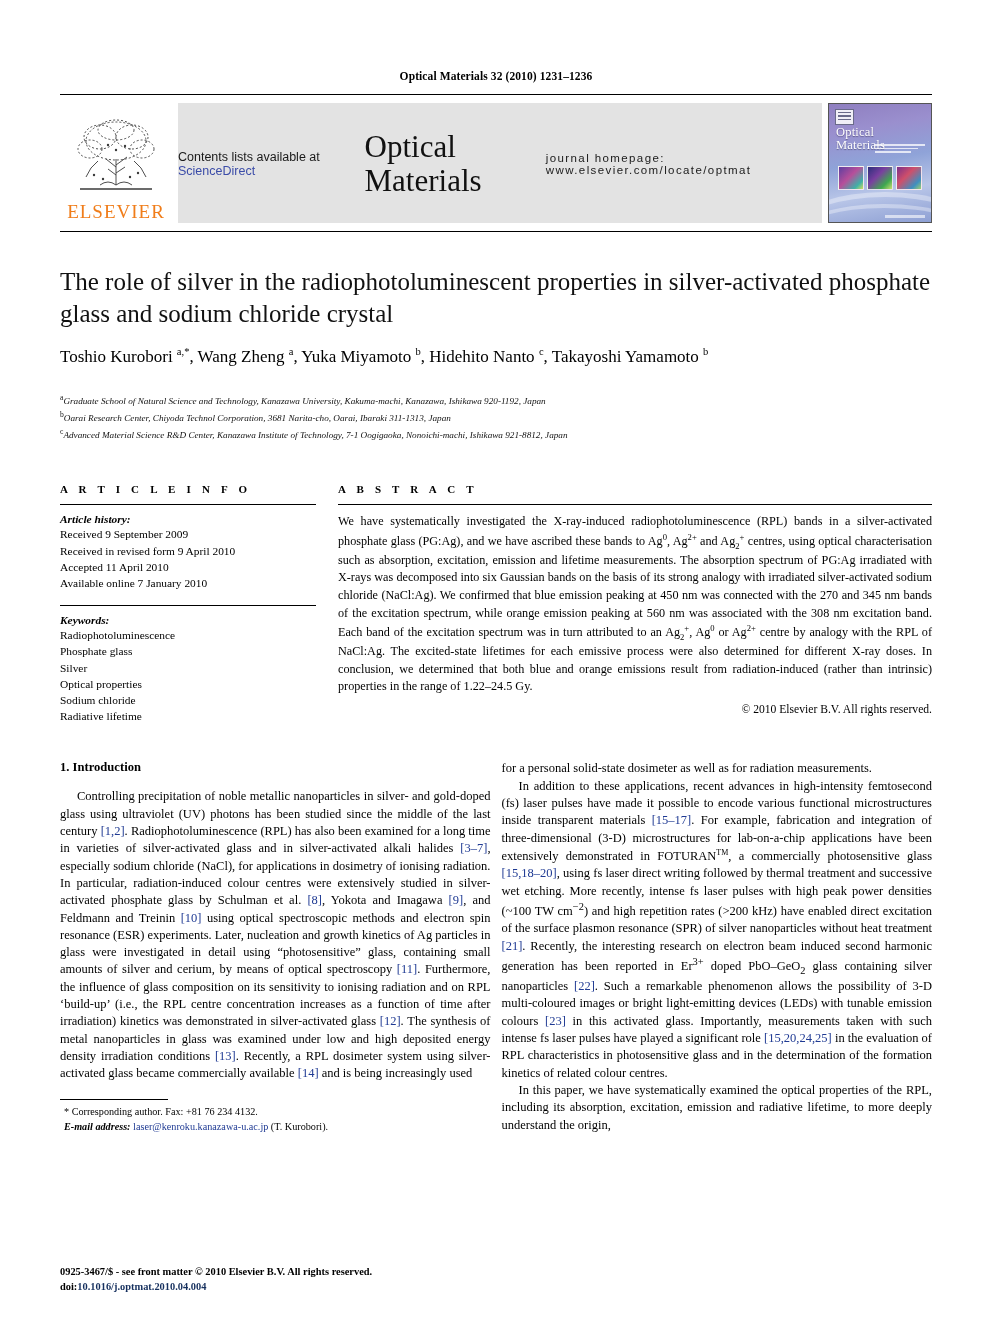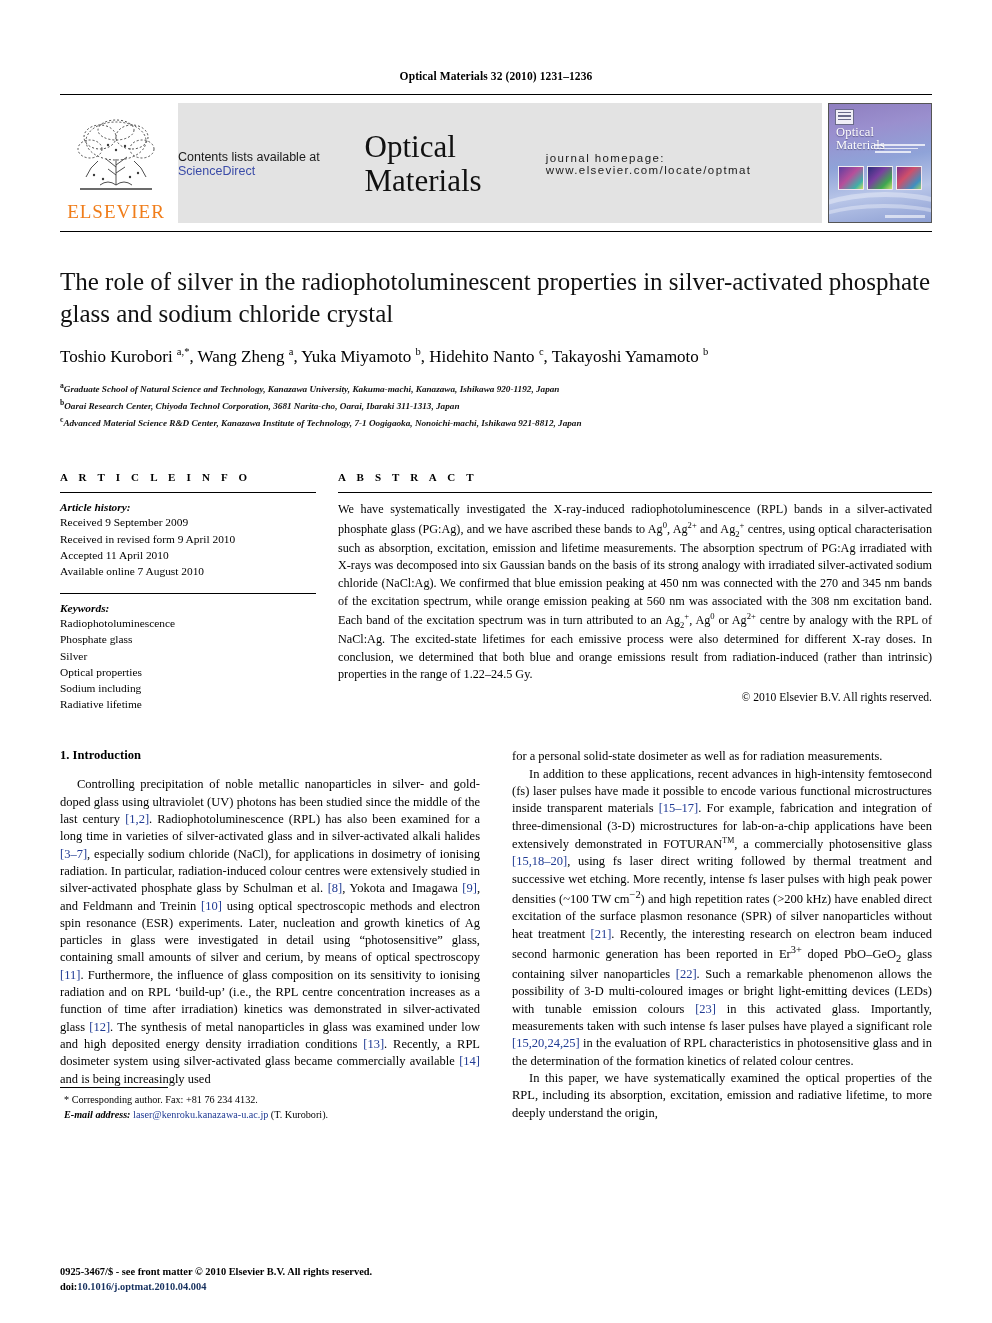--- a/index.html
+++ b/index.html
@@ -189,24 +189,24 @@
     margin: 0;
     color: #111;
   }
   .authors {
     font-size: 17px;
     margin-top: 16px;
     line-height: 1.3;
   }
   .authors sup { font-size: 10.5px; }
   .affiliations {
-    margin-top: 12px;
+    margin-top: 24px;
     font-size: 9.2px;
     font-style: italic;
-    font-weight: bold;
+    font-weight: normal;
     line-height: 1.65;
     color: #111;
   }
   .affiliations sup { font-style: normal; font-size: 7.6px; }
 
   
   .info-abstract {
     display: flex;
     margin-top: 40px;
   }
@@ -252,20 +252,21 @@
     text-align: right;
     font-size: 11.6px;
     margin-top: 7px;
   }
 
   
   .body-cols {
     display: flex;
     margin-top: 36px;
     column-gap: 32px;
+    gap: 11px;
   }
   .body-col {
     flex: 1 1 0;
     min-width: 0;
     position: relative;
   }
   .sec-heading {
     font-size: 12.6px;
     font-weight: bold;
     margin: 0 0 13px 0;
@@ -402,30 +403,30 @@
   <div class="info-abstract">
 
     <div class="col-info">
       <div class="section-caps">A R T I C L E   I N F O</div>
       <div class="hr-thin"></div>
       <div class="info-label">Article history:</div>
       <div class="info-list">
         <div>Received 9 September 2009</div>
         <div>Received in revised form 9 April 2010</div>
         <div>Accepted 11 April 2010</div>
-        <div>Available online 7 August 2010</div>
+        <div>Available online 7 January 2010</div>
       </div>
       <div class="hr-thin-2"></div>
       <div class="info-label">Keywords:</div>
       <div class="info-list">
         <div>Radiophotoluminescence</div>
         <div>Phosphate glass</div>
         <div>Silver</div>
         <div>Optical properties</div>
-        <div>Sodium including</div>
+        <div>Sodium chloride</div>
         <div>Radiative lifetime</div>
       </div>
     </div>
 
     <div class="col-abstract">
       <div class="section-caps">A B S T R A C T</div>
       <div class="hr-thin"></div>
       <div class="abstract-body">We have systematically investigated the X-ray-induced radiophotoluminescence (RPL) bands in a silver-activated phosphate glass (PG:Ag), and we have ascribed these bands to Ag<sup>0</sup>, Ag<sup>2+</sup> and Ag<sub>2</sub><sup>+</sup> centres, using optical characterisation such as absorption, excitation, emission and lifetime measurements. The absorption spectrum of PG:Ag irradiated with X-rays was decomposed into six Gaussian bands on the basis of its strong analogy with irradiated silver-activated sodium chloride (NaCl:Ag). We confirmed that blue emission peaking at 450 nm was connected with the 270 and 345 nm bands of the excitation spectrum, while orange emission peaking at 560 nm was associated with the 308 nm excitation band. Each band of the excitation spectrum was in turn attributed to an Ag<sub>2</sub><sup>+</sup>, Ag<sup>0</sup> or Ag<sup>2+</sup> centre by analogy with the RPL of NaCl:Ag. The excited-state lifetimes for each emissive process were also determined for different X-ray doses. In conclusion, we determined that both blue and orange emissions result from radiation-induced (rather than intrinsic) properties in the range of 1.22–24.5 Gy.</div>
       <div class="copyright-line">© 2010 Elsevier B.V. All rights reserved.</div>
     </div>

